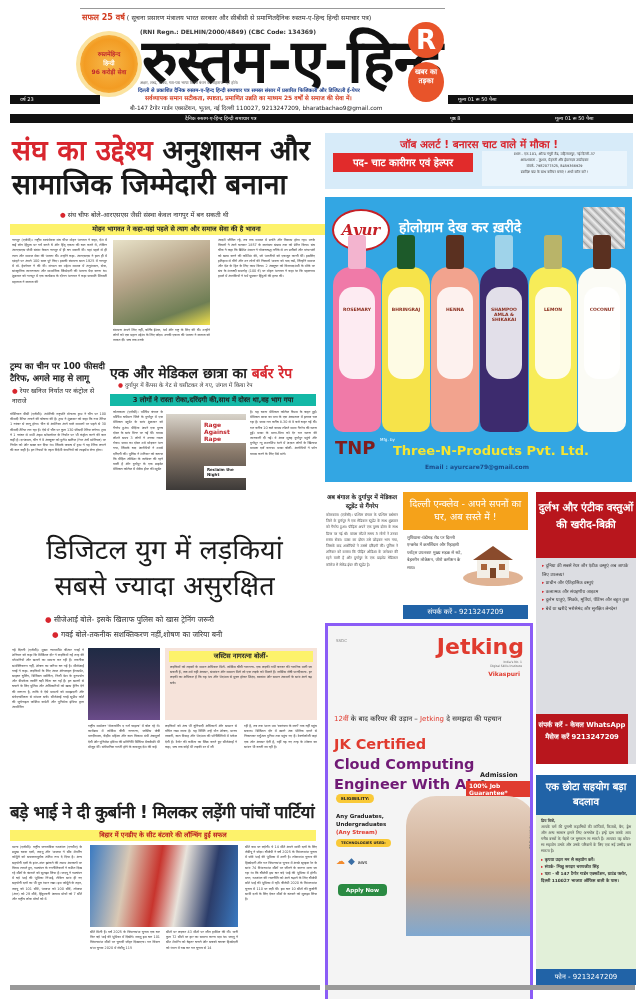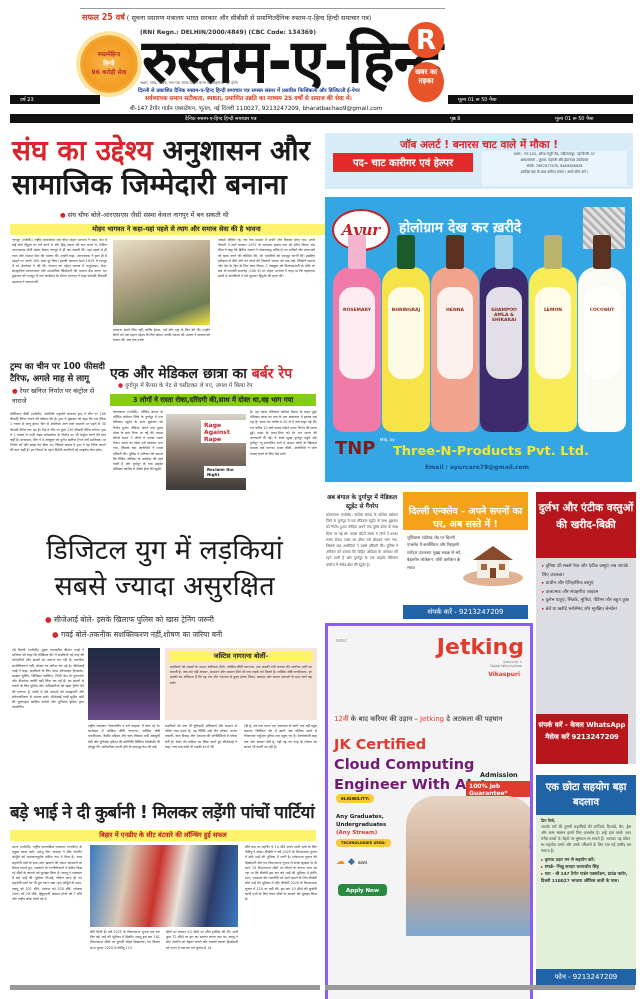--- a/index.html
+++ b/index.html
@@ -19,40 +19,40 @@
 .sub3{left:145px;top:94px;font-size:6px;color:#d23b1f;font-weight:bold;}
 .sub4{left:130px;top:104px;font-size:5.8px;color:#222;}
 .rlogo{left:408px;top:22px;width:36px;height:36px;border-radius:50%;background:#e8542a;color:#fff;font-size:26px;font-weight:bold;text-align:center;line-height:36px;}
 .khabar{left:408px;top:62px;width:36px;height:40px;border-radius:50%;background:#e8542a;color:#fff;font-size:7px;font-weight:bold;text-align:center;padding-top:6px;line-height:9px;}
 .blackbar{background:#111;color:#fff;font-size:5px;height:9px;line-height:9px;padding-left:10px;}
 
 .h1{font-weight:bold;font-size:30px;line-height:36px;color:#1a1a1a;}
 .red{color:#d8262e;}
 .bullet{color:#d8262e;}
 .yellowbar{background:#fdf26b;text-align:center;font-weight:bold;font-size:6.5px;line-height:11px;color:#222;}
-.bluebar{background:#84cc16;text-align:center;font-weight:bold;font-size:6.8px;line-height:12px;color:#222;}
+.bluebar{background:#14b8a6;text-align:center;font-weight:bold;font-size:6.8px;line-height:12px;color:#222;}
 .photo{background:#888;overflow:hidden;}
 
 .jobad{left:325px;top:133px;width:308px;height:56px;background:#d7ebf9;}
 .jobad .t{position:absolute;left:0;right:0;top:4px;text-align:center;color:#d8262e;font-weight:bold;font-size:10.5px;}
 .jobad .post{position:absolute;left:8px;top:20px;width:140px;height:19px;background:#e12b2b;color:#fff;font-size:10px;font-weight:bold;text-align:center;line-height:19px;}
 .jobad .info{position:absolute;left:157px;top:18px;width:145px;height:35px;background:#e9f4fc;font-size:3.5px;line-height:6px;text-align:center;color:#333;}
 .ayur{left:325px;top:197px;width:307px;height:285px;background:#33a6e3;}
 .ayur .logo{position:absolute;left:7px;top:12px;width:58px;height:42px;border-radius:50%;background:#fff;border:2px solid #c62026;color:#c62026;font-weight:bold;font-style:italic;font-size:15px;text-align:center;line-height:38px;font-family:"DejaVu Serif",serif;}
 .ayur .head{position:absolute;left:74px;top:20px;color:#fff;font-size:14px;font-weight:bold;}
 .ayur .holo{position:absolute;left:258px;top:10px;width:42px;height:42px;background:repeating-linear-gradient(45deg,#bbb,#eee 3px,#999 6px);}
 .bottle{position:absolute;top:70px;width:48px;height:165px;border-radius:18px 18px 10px 10px;}
 .bottle .cap{position:absolute;left:15px;top:-32px;width:18px;height:34px;border-radius:3px;}
 .bottle .lbl{position:absolute;left:6px;right:6px;top:20px;height:92px;background:rgba(255,255,255,.85);border-radius:14px;font-size:4.5px;font-weight:bold;text-align:center;padding-top:20px;color:#8a2d1d;}
 .tnp{position:absolute;left:10px;top:240px;font-size:18px;font-weight:bold;color:#7f1d1d;}
 .tnpname{position:absolute;left:68px;top:246px;font-size:13px;font-weight:bold;color:#f5e531;}
 .tnpmail{position:absolute;left:100px;top:266px;font-size:6px;font-weight:bold;color:#1a4a8a;}
 .mfg{position:absolute;left:55px;top:240px;font-size:4px;color:#fff;}
 .delhi{left:403px;top:492px;width:125px;height:127px;background:#fff;}
-.delhi .hd{height:38px;background:#f5a21a;color:#fff;font-weight:bold;text-align:center;font-size:9.5px;line-height:13px;padding-top:12px;}
+.delhi .hd{height:38px;background:#f5a21a;color:#fff;font-weight:normal;text-align:center;font-size:9.5px;line-height:13px;padding-top:5px;}
 .delhi .bd{position:absolute;left:4px;top:42px;width:56px;font-size:4.2px;line-height:7.4px;color:#333;}
 .delhi .house{position:absolute;left:58px;top:46px;width:64px;height:48px;}
 .delhi .ft{position:absolute;left:0;bottom:0;width:125px;height:14px;background:#2163a7;color:#fff;font-size:7px;text-align:center;line-height:14px;}
 .antique{left:536px;top:492px;width:100px;height:272px;background:#dcdde2;}
 .antique .hd{height:66px;background:#b8161d;color:#fff;font-weight:bold;text-align:center;font-size:10.5px;line-height:17px;padding-top:7px;}
 .antique ul{list-style:none;padding:4px 4px 0 6px;font-size:4.5px;line-height:8.6px;color:#333;}
 .antique li:before{content:"▸ ";color:#d8262e;}
 .antique .ft{position:absolute;left:0;bottom:0;width:92px;height:50px;background:#b8161d;color:#fff;text-align:center;font-size:6.8px;line-height:12px;padding-top:5px;font-weight:bold;}
 .jet{left:325px;top:623px;width:208px;height:408px;background:#f4f4f4;border:3px solid #8b5cf6;overflow:hidden;}
 .jet .brand{position:absolute;right:6px;top:8px;color:#e03b2f;font-weight:bold;font-size:22px;}
@@ -234,21 +234,21 @@
 </div>
 
 <div class="abs jet">
   <div style="position:absolute;left:8px;top:12px;font-size:4px;color:#888;">SSDC</div>
   <div class="brand">Jetking</div>
   <div class="bsub">
       <div>India's No. 1</div>
       <div>Digital Skills Institute</div>
     </div>
   <div class="vik">Vikaspuri</div>
-  <div class="tag"><span>12वीं</span><b style="font-weight:normal;"> के बाद करियर की उड़ान – </b><span>Jetking</span><b style="font-weight:normal;"> दे अटकला की पहचान</b></div>
+  <div class="tag"><span>12वीं</span><b style="font-weight:normal;"> के बाद करियर की उड़ान – </b><span>Jetking</span><b style="font-weight:normal;"> दे समझदा की पहचान</b></div>
   <div class="jk">JK Certified</div>
   <div class="cc"><span>Cloud Computing</span><br><span>Engineer With AI</span></div>
   <div class="adm">Admission Open</div>
   <div class="guar">100% Job Guarantee*</div>
   <div class="elig">ELIGIBILITY:</div>
   <div class="any"><div>Any Graduates,</div><div>Undergraduates</div><span>(Any Stream)</span></div>
   <div class="tech">TECHNOLOGIES USED:</div>
   <div class="icons">
     <span style="color:#f28b2e;">☁</span>
     <span style="color:#3a6ea5;">◆</span>

